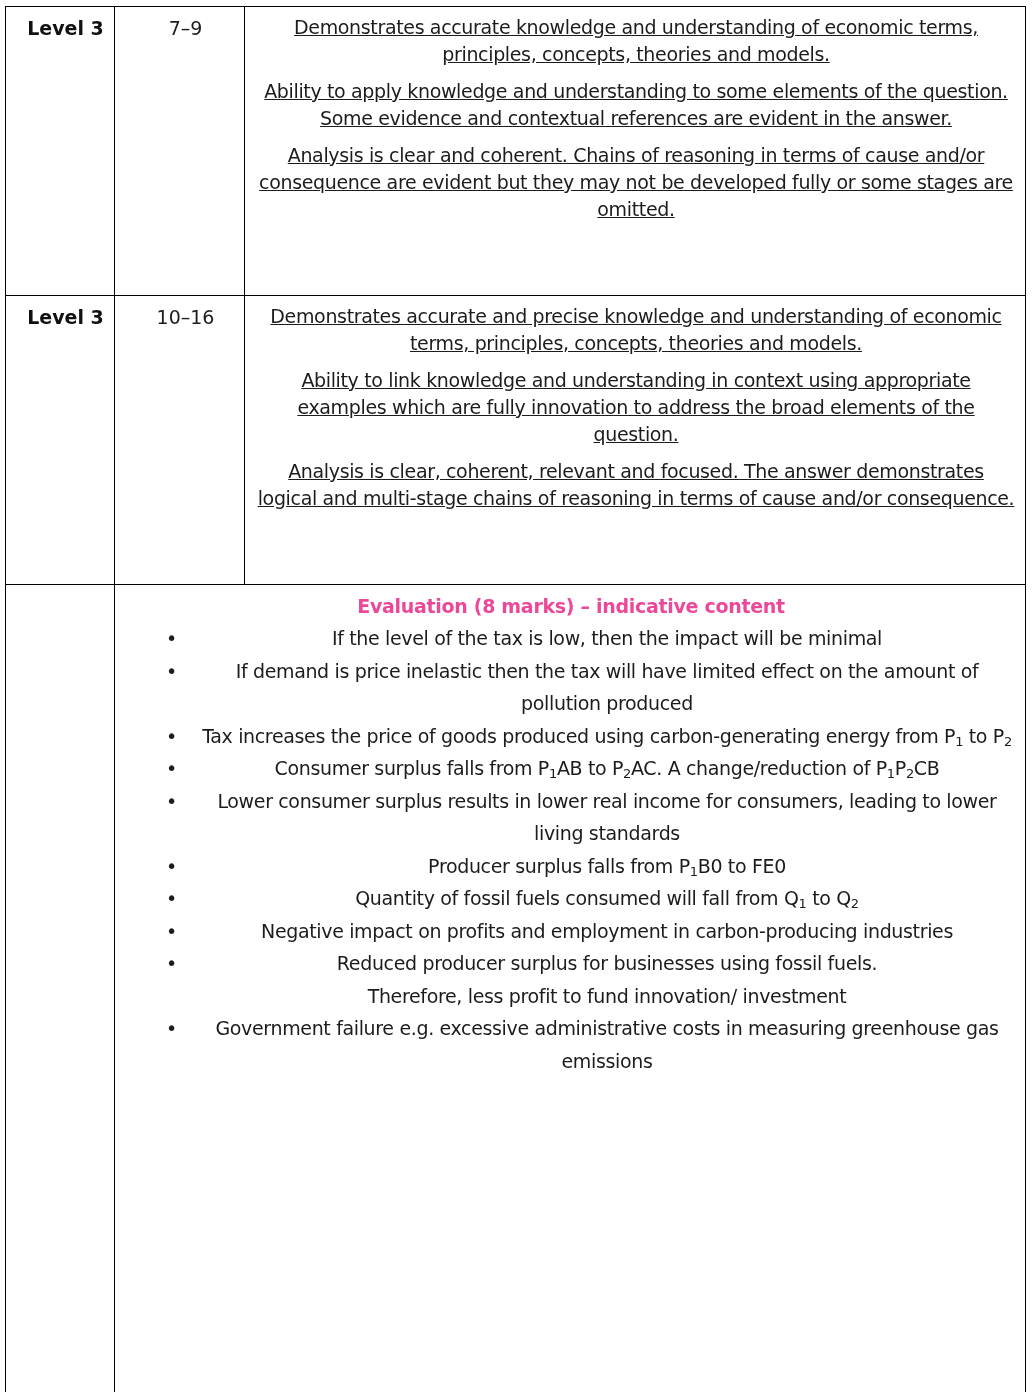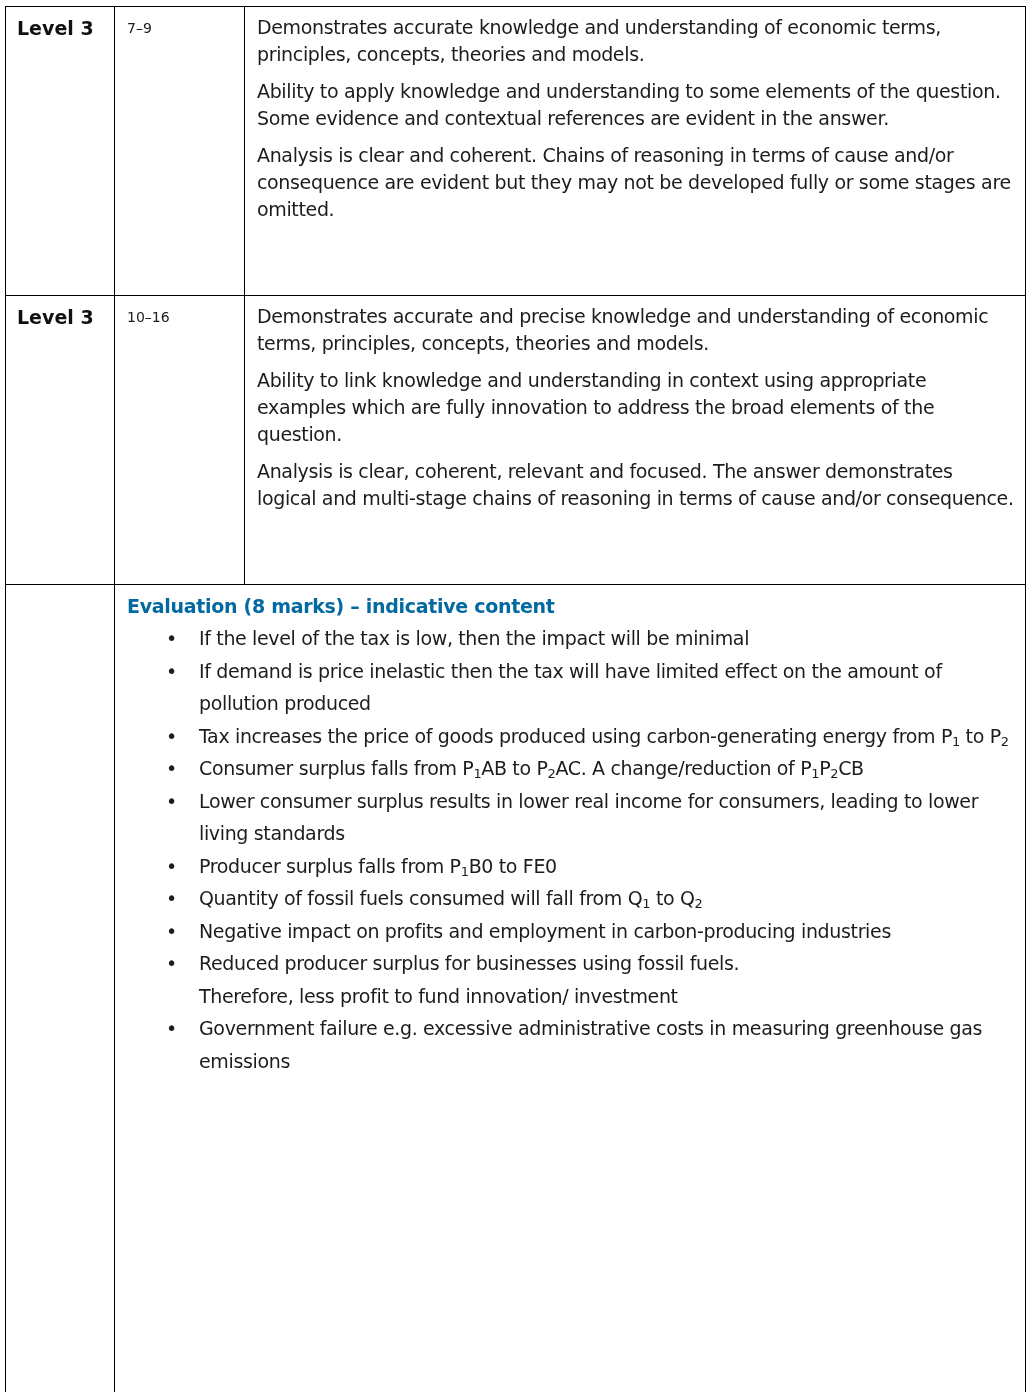--- a/index.html
+++ b/index.html
@@ -20,62 +20,64 @@
       left: 5px;
       top: 6px;
       width: 1021px;
       border-collapse: collapse;
       table-layout: fixed;
     }
     .mark-table td {
       border: 1.5px solid #000;
       vertical-align: top;
       padding: 0;
+      text-align: center;
     }
     .col-level { width: 109px; }
     .col-marks { width: 130px; }
     .col-desc  { width: auto; }
 
     .level-cell {
       font-weight: bold;
       font-size: 19px;
       line-height: 27px;
       padding: 8px 0 0 11px !important;
       color: #111;
     }
     .marks-cell {
-      font-size: 14px;
+      font-size: 19px;
       line-height: 27px;
       padding: 8px 0 0 12px !important;
     }
     .desc-cell {
       padding: 7px 10px 0 12px !important;
     }
     .desc-para {
       font-size: 19px;
       line-height: 27px;
       margin: 0 0 10px 0;
       letter-spacing: -0.35px;
+      text-decoration: underline;
     }
     .desc-para:last-child { margin-bottom: 0; }
 
     .row-l3 td { height: 280px; }
     .row-l4 td { height: 280px; }
     .row-eval td { height: 818px; }
 
     .eval-cell {
       padding: 8px 10px 0 12px !important;
     }
     .eval-heading {
       font-weight: bold;
       font-size: 19px;
       line-height: 27px;
       margin: 0 0 2px 0;
       letter-spacing: -0.3px;
-      color: #0369a1;
+      color: #ec4899;
     }
     .eval-list {
       list-style: none;
       margin: 0;
       padding: 0 0 0 72px;
     }
     .eval-item {
       position: relative;
       font-size: 19px;
       line-height: 32.5px;

